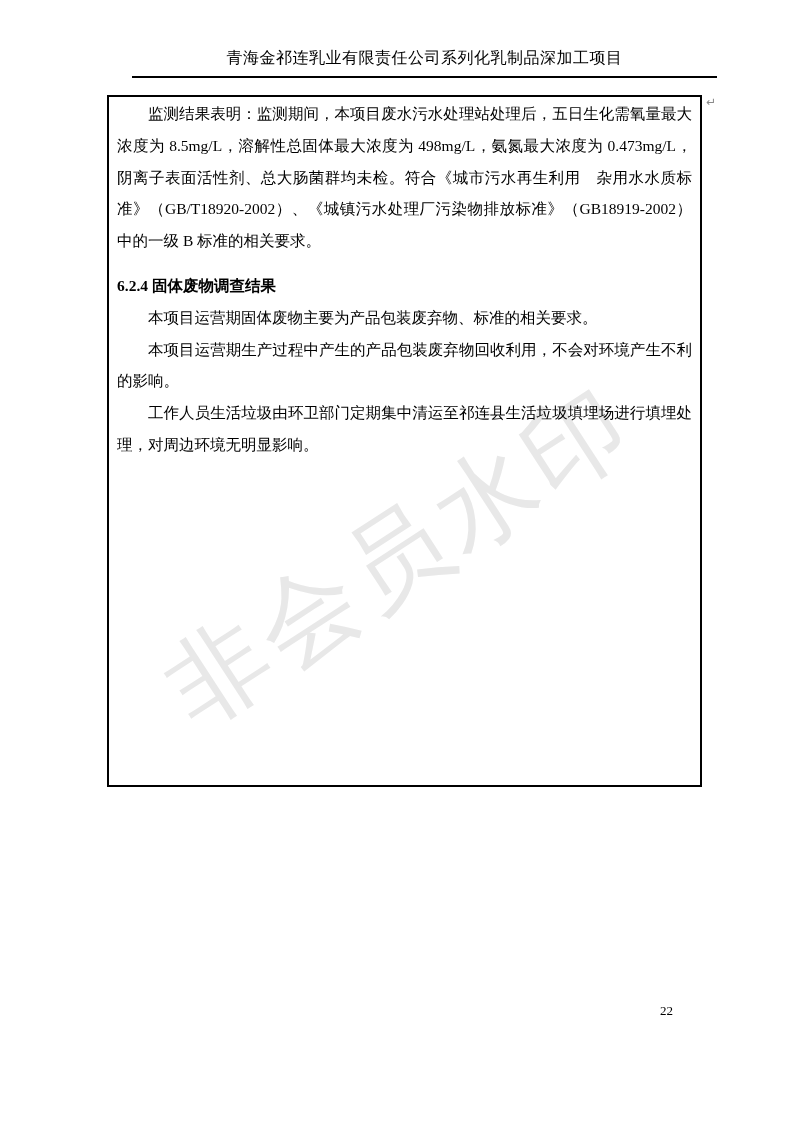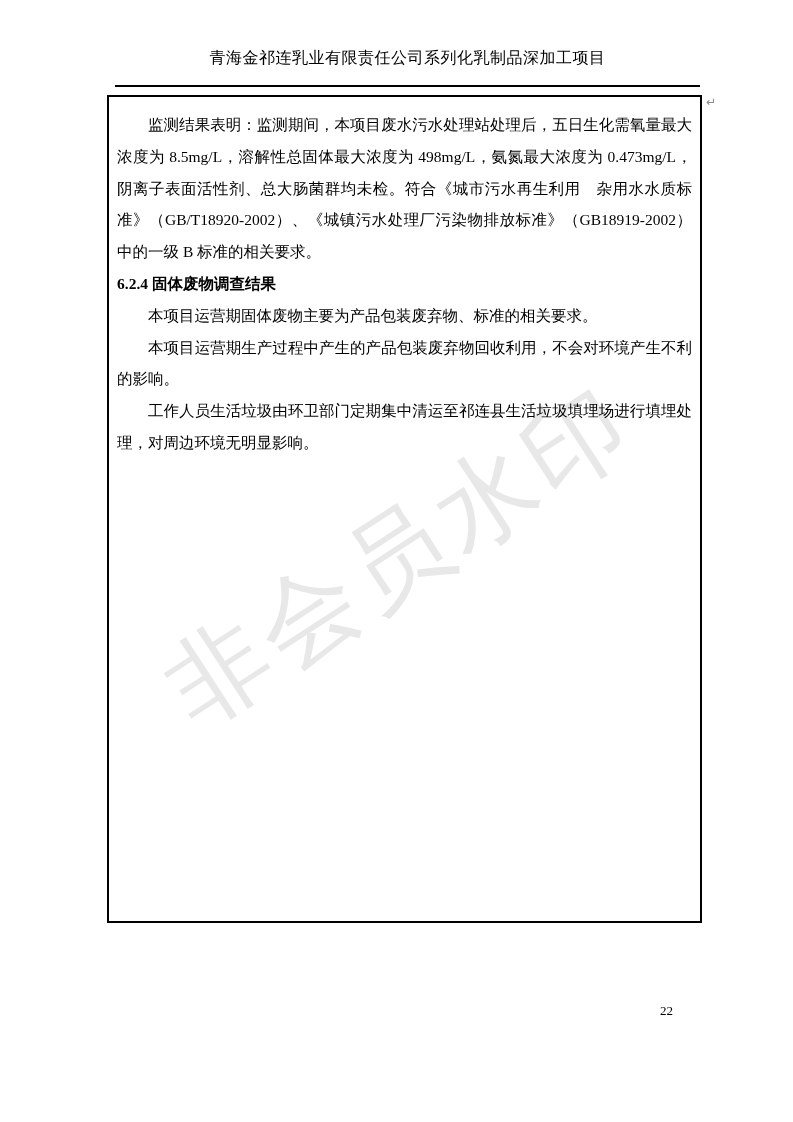--- a/index.html
+++ b/index.html
@@ -9,23 +9,23 @@
     font-family: "Liberation Serif", "DejaVu Serif", serif;
     color: #000000;
     position: relative;
     overflow: hidden;
   }
   .page { position: absolute; inset: 0; }
 
   
   .header {
     position: absolute;
-    left: 115px; top: 48px; width: 585px;
+    left: 132px; top: 48px; width: 585px;
     text-align: center;
-    padding-bottom: 16px;
+    padding-bottom: 7px;
     border-bottom: 2px solid #000000;
   }
   .header-title {
     font-size: 16px;
     letter-spacing: 0.5px;
     white-space: nowrap;
   }
 
   
   .anchor-mark {
@@ -48,37 +48,38 @@
     white-space: nowrap;
     z-index: 0;
     font-family: "Liberation Sans", "DejaVu Sans", sans-serif;
     user-select: none;
   }
 
   
   .content-box {
     position: absolute;
     left: 107px; top: 95px;
-    width: 595px; height: 828px;
+    width: 595px; height: 692px;
     box-sizing: border-box;
     border: 2px solid #000000;
-    padding: 12px 8px 0 8px;
+    padding: 1px 8px 0 8px;
     z-index: 1;
     background: transparent;
   }
   .content-box p, .content-box h3 {
     margin: 0;
     font-size: 15.5px;
     line-height: 31.8px;
     text-align: justify;
   }
   .content-box p.indent { text-indent: 2em; }
   .content-box h3 {
     font-weight: bold;
     text-align: left;
+    margin-top: 13px;
   }
 
   
   .page-number {
     position: absolute;
     left: 660px; top: 1003px;
     width: 60px;
     text-align: left;
     font-size: 13px;
   }

